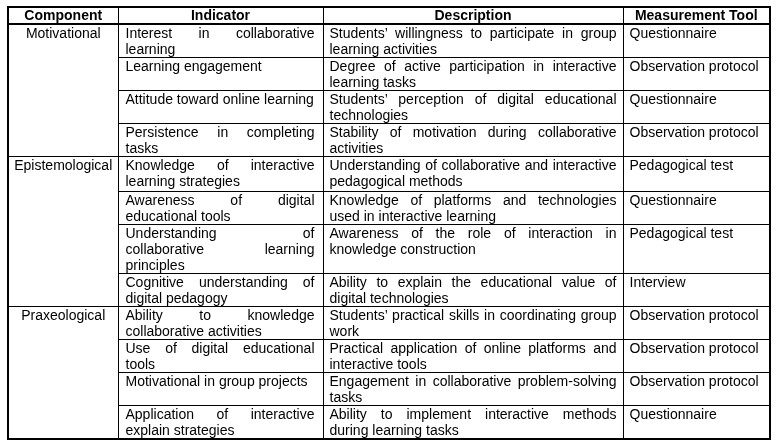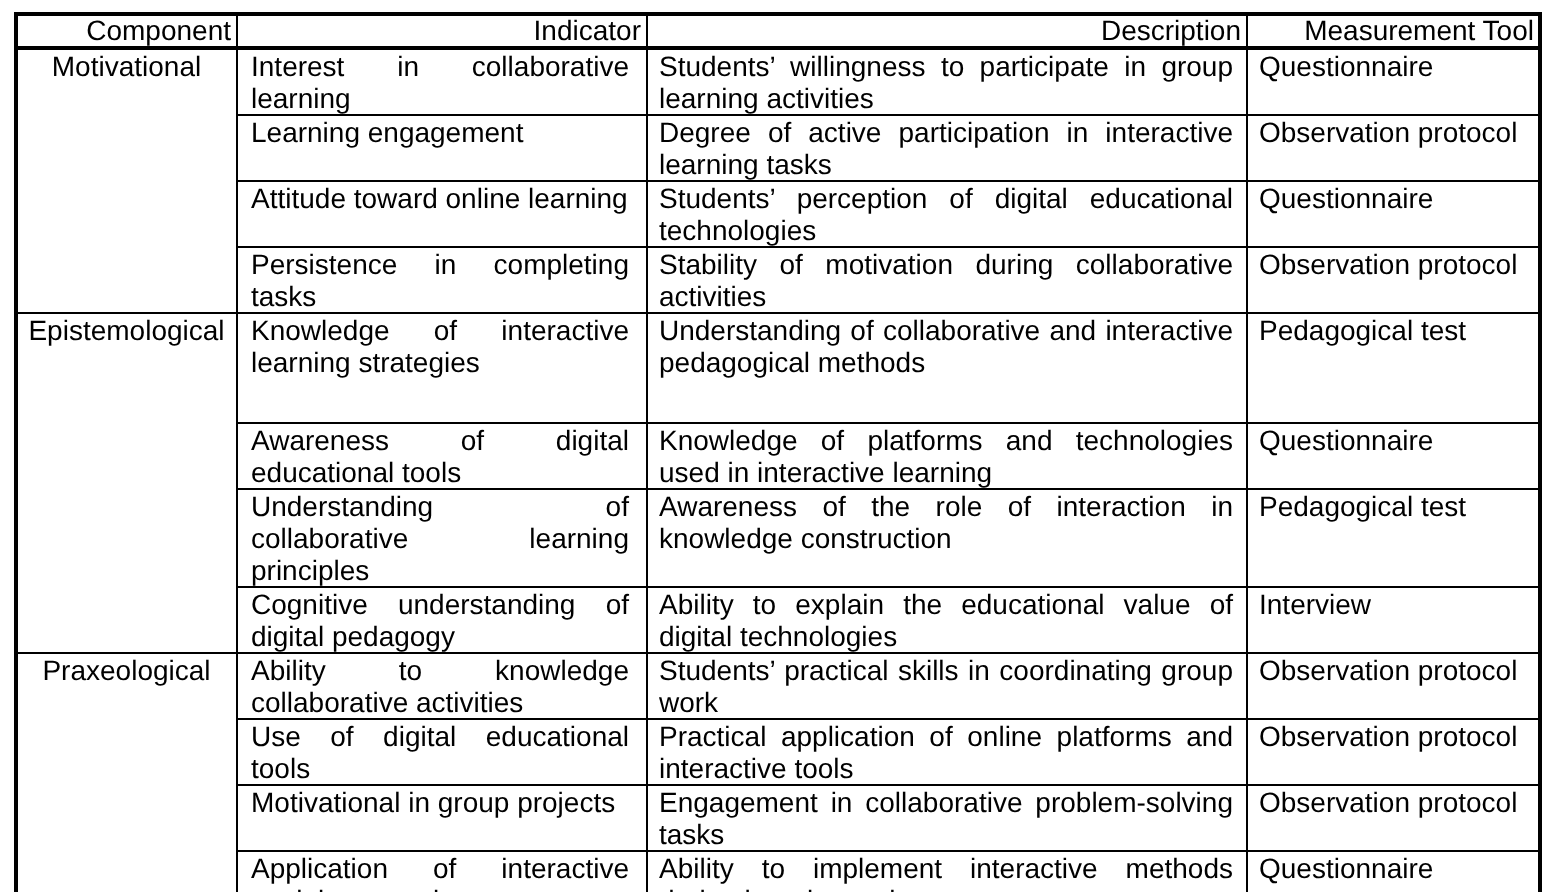--- a/index.html
+++ b/index.html
@@ -24,22 +24,22 @@
   col.c-component { width: 110px; }
   col.c-indicator { width: 205px; }
   col.c-description { width: 300px; }
   col.c-tool { width: 147px; }
   th, td {
     border: 1px solid #000;
     vertical-align: top;
     font-weight: normal;
   }
   thead th {
-    font-weight: normal;
-    text-align: right;
+    font-weight: bold;
+    text-align: center;
     line-height: 15px;
     height: 15px;
     padding: 0 2px;
     border-bottom: 2px solid #000;
     white-space: nowrap;
     overflow: hidden;
     margin-top: 31px;
   }
   td.cell-component {
     text-align: center;
@@ -52,21 +52,21 @@
   }
   td.cell-description {
     text-align: justify;
     padding: 0 6px;
     margin-left: 14px;
   }
   td.cell-tool {
     text-align: left;
     padding: 0 6px;
   }
-  tr.row-tall { height: 55px; }
+  tr.row-tall { height: 35px; }
   tr.row-std { height: 33px; }
 </style>
 </head>
 <body>
 
 <div class="page">
   <table class="indicator-table">
     <colgroup>
       <col class="c-component">
       <col class="c-indicator">

